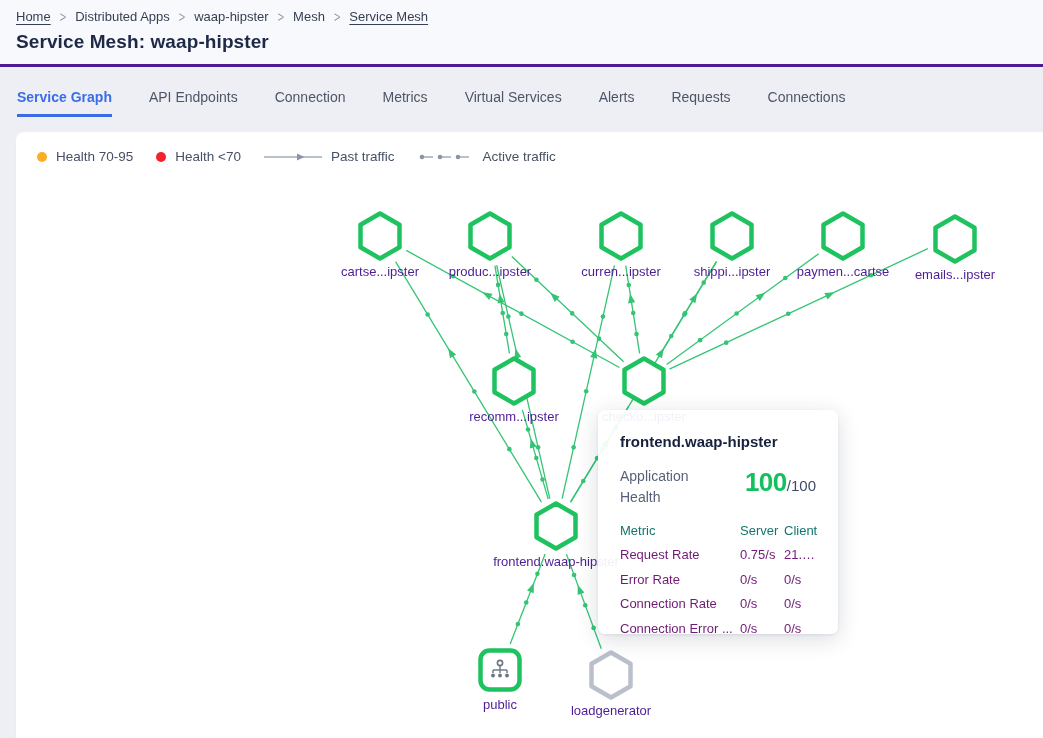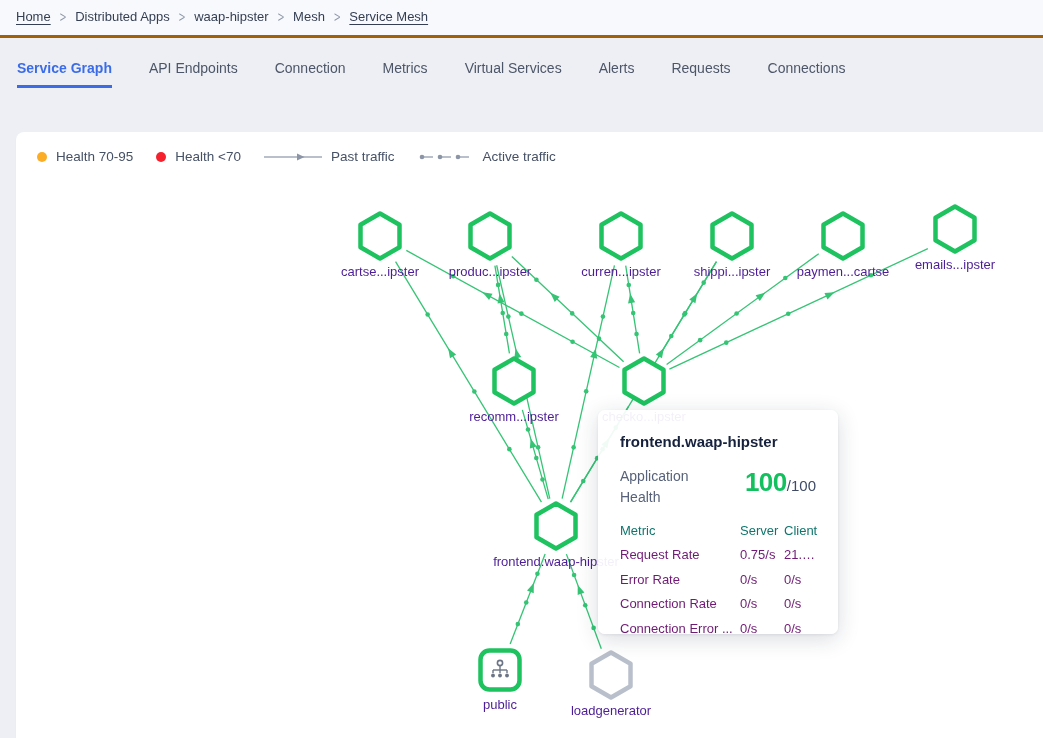--- a/index.html
+++ b/index.html
@@ -7,21 +7,21 @@
   body {
     width:1043px; height:738px; overflow:hidden; position:relative;
     background:#edeff4;
     font-family:"Liberation Sans", sans-serif;
     -webkit-font-smoothing:antialiased;
   }
   
   .header {
     background:#f8f9fc;
     padding:9px 16px 11px 16px;
-    border-bottom:3px solid #a16207;
+    border-bottom:3px solid #4c1d95;
   }
   .breadcrumb { display:flex; align-items:center; gap:9px; font-size:13px; color:#353f54; }
   .crumb { cursor:pointer; }
   .crumb.link { text-decoration:underline; text-underline-offset:3px; }
   .crumb-sep { color:#8e97a8; font-size:11px; transform:scaleY(1.25); }
   .page-title { margin-top:7px; font-size:19px; font-weight:600; color:#1d2947; letter-spacing:.1px; }
   
   .tabbar { display:flex; align-items:flex-start; gap:37px; padding:22px 16px 0 17px; height:66px; }
   .tab { font-size:14px; color:#4d5668; padding-bottom:9px; border-bottom:3px solid transparent; cursor:pointer; white-space:nowrap; }
   .tab.active { color:#3b6ce8; font-weight:bold; border-bottom-color:#3b6ce8; }
@@ -70,20 +70,21 @@
       <span class="crumb link">Home</span>
       <span class="crumb-sep">&gt;</span>
       <span class="crumb">Distributed Apps</span>
       <span class="crumb-sep">&gt;</span>
       <span class="crumb">waap-hipster</span>
       <span class="crumb-sep">&gt;</span>
       <span class="crumb">Mesh</span>
       <span class="crumb-sep">&gt;</span>
       <span class="crumb link">Service Mesh</span>
     </div>
+  <div class="page-title">Service Mesh: waap-hipster</div>
 </div>
 
 <div class="tabbar" id="tabbar">
     <div class="tab active">Service Graph</div>
     <div class="tab">API Endpoints</div>
     <div class="tab">Connection</div>
     <div class="tab">Metrics</div>
     <div class="tab">Virtual Services</div>
     <div class="tab">Alerts</div>
     <div class="tab">Requests</div>
@@ -235,21 +236,21 @@
           </svg><div class="node-label">produc...ipster</div></div>
         <div class="node" style="left: 583px; top: 79px;"><svg width="44" height="50">
             <polygon points="22,2.5 41.5,13.8 41.5,36.2 22,47.5 2.5,36.2 2.5,13.8" fill="#fff" stroke="#1ec25f" stroke-width="4.5" stroke-linejoin="round"></polygon>
           </svg><div class="node-label">curren...ipster</div></div>
         <div class="node" style="left: 694px; top: 79px;"><svg width="44" height="50">
             <polygon points="22,2.5 41.5,13.8 41.5,36.2 22,47.5 2.5,36.2 2.5,13.8" fill="#fff" stroke="#1ec25f" stroke-width="4.5" stroke-linejoin="round"></polygon>
           </svg><div class="node-label">shippi...ipster</div></div>
         <div class="node" style="left: 805px; top: 79px;"><svg width="44" height="50">
             <polygon points="22,2.5 41.5,13.8 41.5,36.2 22,47.5 2.5,36.2 2.5,13.8" fill="#fff" stroke="#1ec25f" stroke-width="4.5" stroke-linejoin="round"></polygon>
           </svg><div class="node-label">paymen...cartse</div></div>
-        <div class="node" style="left: 917px; top: 72px;"><svg width="44" height="50">
+        <div class="node" style="left: 917px; top: 82px;"><svg width="44" height="50">
             <polygon points="22,2.5 41.5,13.8 41.5,36.2 22,47.5 2.5,36.2 2.5,13.8" fill="#fff" stroke="#1ec25f" stroke-width="4.5" stroke-linejoin="round"></polygon>
           </svg><div class="node-label">emails...ipster</div></div>
         <div class="node" style="left: 476px; top: 224px;"><svg width="44" height="50">
             <polygon points="22,2.5 41.5,13.8 41.5,36.2 22,47.5 2.5,36.2 2.5,13.8" fill="#fff" stroke="#1ec25f" stroke-width="4.5" stroke-linejoin="round"></polygon>
           </svg><div class="node-label">recomm...ipster</div></div>
         <div class="node" style="left: 606px; top: 224px;"><svg width="44" height="50">
             <polygon points="22,2.5 41.5,13.8 41.5,36.2 22,47.5 2.5,36.2 2.5,13.8" fill="#fff" stroke="#1ec25f" stroke-width="4.5" stroke-linejoin="round"></polygon>
           </svg><div class="node-label">checko...ipster</div></div>
         <div class="node" style="left: 518px; top: 369px;"><svg width="44" height="50">
             <polygon points="22,2.5 41.5,13.8 41.5,36.2 22,47.5 2.5,36.2 2.5,13.8" fill="#fff" stroke="#1ec25f" stroke-width="4.5" stroke-linejoin="round"></polygon>

